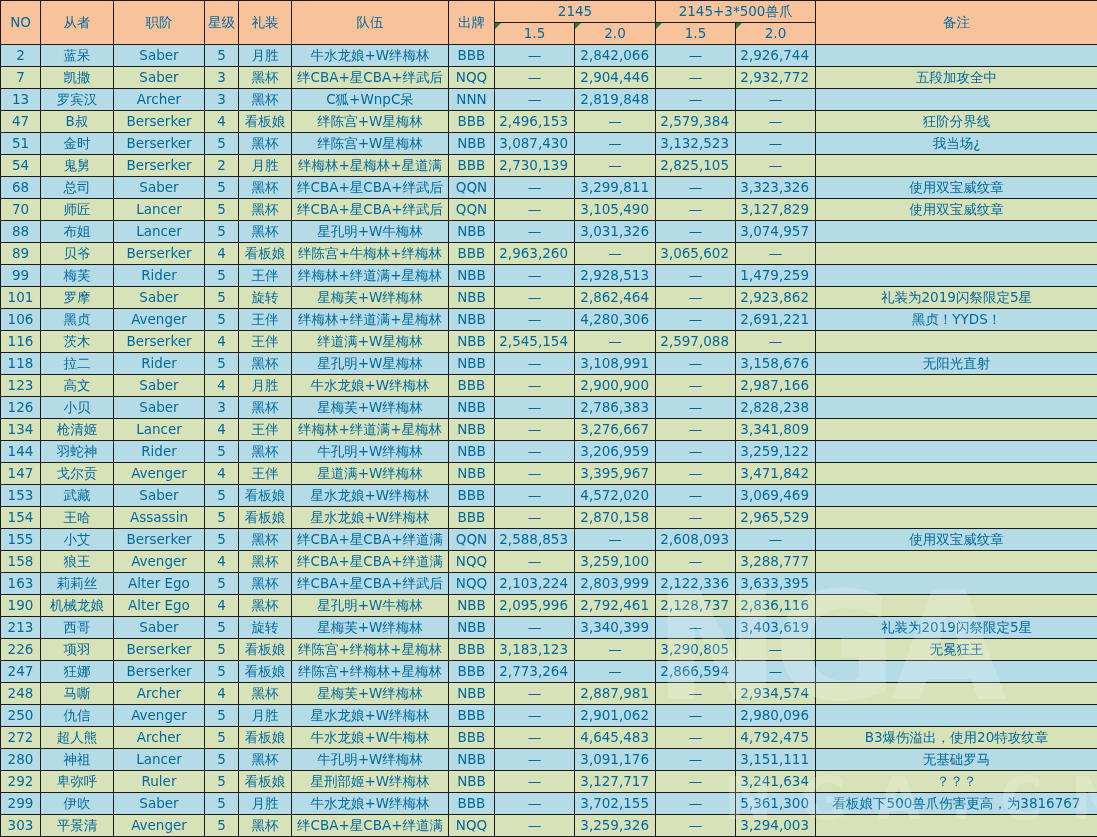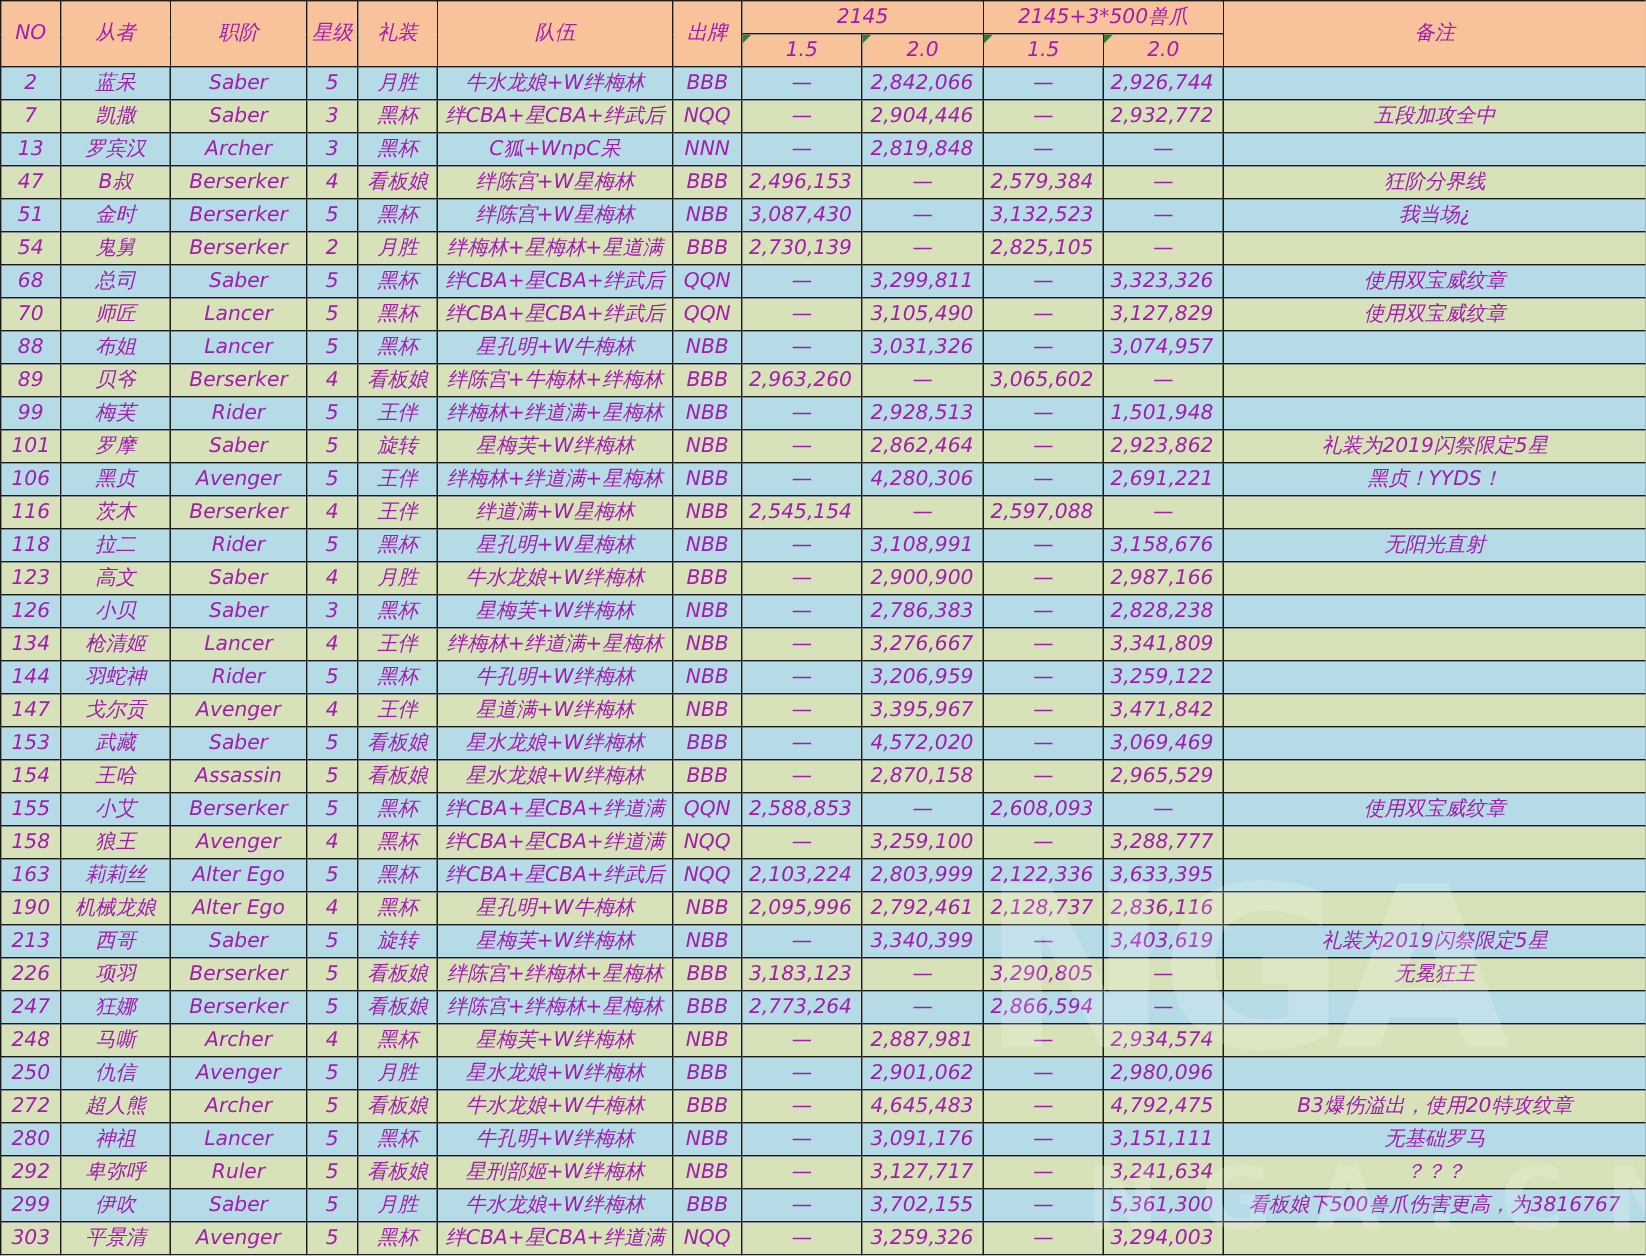--- a/index.html
+++ b/index.html
@@ -1,17 +1,17 @@
 <!DOCTYPE html>
 <html><head>
 <meta charset="utf-8">
 <style>
   html, body { margin: 0; padding: 0; background: #ffffff; }
   body { width: 1097px; height: 837px; overflow: hidden; position: relative; font-family: "DejaVu Sans", "Liberation Sans", sans-serif; }
-  table { border-collapse: collapse; table-layout: fixed; width: 1097px; font-size: 13.5px; color: #a21caf; font-style: italic; }
+  table { border-collapse: collapse; table-layout: fixed; width: 1097px; font-size: 13.5px; color: #0369a1; }
   td, th { border: 1px solid #1a1a1a; padding: 0 3px; height: 21px; line-height: 21px; white-space: nowrap; overflow: hidden; }
   th { background: #f8c39a; font-weight: normal; text-align: center; position: relative; }
   th.tall { height: 43px; }
   th .tri { position: absolute; left: 0; top: 0; width: 0; height: 0; border-top: 6px solid #2e7d32; border-right: 6px solid transparent; }
   tr.blue td { background: #b5dbe6; }
   tr.green td { background: #d7e2b8; }
   td.c { text-align: center; }
   td.r { text-align: right; padding-right: 6px; }
   td.l { text-align: center; padding-left: 3px; }
   .watermark { position: absolute; left: 634px; top: 560px; width: 440px; height: 270px; pointer-events: none;
@@ -202,21 +202,21 @@
         <td class="c">99</td>
         <td class="c">梅芙</td>
         <td class="c">Rider</td>
         <td class="c">5</td>
         <td class="c">王伴</td>
         <td class="c">绊梅林+绊道满+星梅林</td>
         <td class="c">NBB</td>
         <td class="c">—</td>
         <td class="r">2,928,513</td>
         <td class="c">—</td>
-        <td class="r">1,501,948</td>
+        <td class="r">1,479,259</td>
         <td class="l"></td>
       </tr>
       <tr class="green">
         <td class="c">101</td>
         <td class="c">罗摩</td>
         <td class="c">Saber</td>
         <td class="c">5</td>
         <td class="c">旋转</td>
         <td class="c">星梅芙+W绊梅林</td>
         <td class="c">NBB</td>

